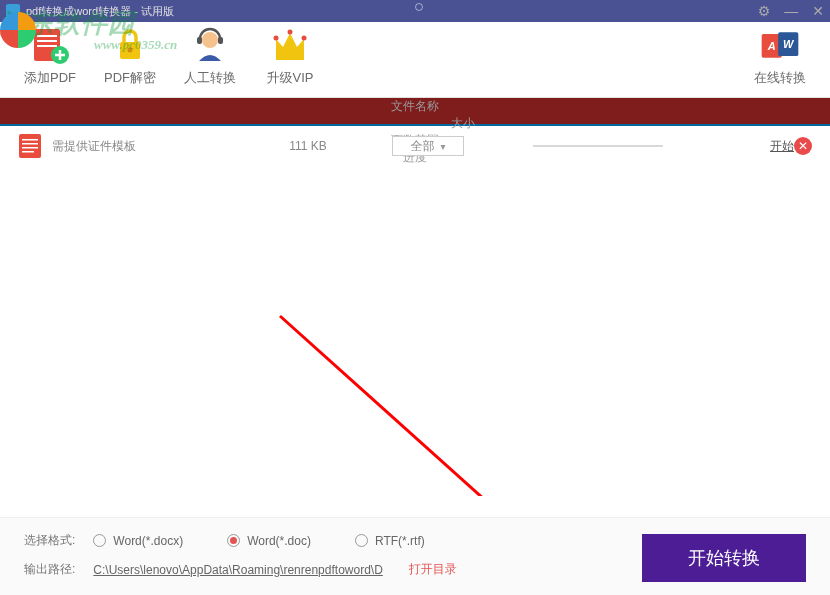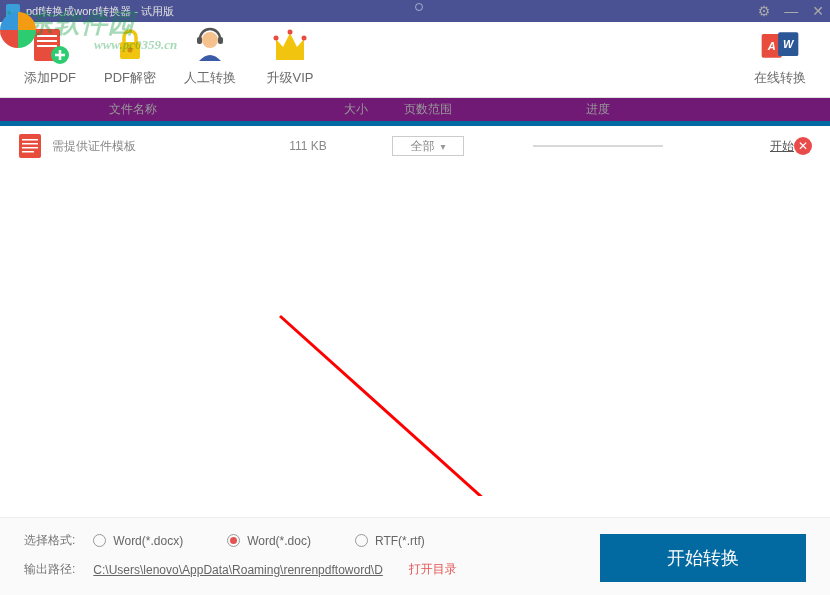--- a/index.html
+++ b/index.html
@@ -11,21 +11,21 @@
     .titlebar-dot { width: 8px; height: 8px; border: 1px solid rgba(255,255,255,0.5); border-radius: 50%; margin: 0 auto; position: absolute; left: 50%; top: 3px; }
     .titlebar-controls { display: flex; gap: 14px; color: #aaa; font-size: 14px; }
     .titlebar-controls span { cursor: pointer; }
     
     .toolbar { height: 76px; background: #fff; border-bottom: 1px solid #e0e0e0; display: flex; padding: 6px 12px; gap: 4px; }
     .toolbar-btn { display: flex; flex-direction: column; align-items: center; justify-content: flex-end; width: 76px; cursor: pointer; padding-bottom: 4px; }
     .toolbar-btn-label { margin-top: 4px; color: #6b6b6b; font-size: 13px; }
     .toolbar-spacer { flex: 1; }
     .toolbar-icon { width: 44px; height: 40px; display: flex; align-items: center; justify-content: center; }
     
-    .list-header { display: flex; height: 28px; align-items: center; background: #701a75; border-bottom: 5px solid #0369a1; color: #999; padding: 0 18px; }
+    .list-header { display: flex; height: 28px; align-items: center; background: #7f1d1d; border-bottom: 2px solid #0369a1; color: #999; padding: 0 18px; flex-direction: column; }
     .col-name { width: 230px; text-align: center; }
     .col-size { width: 120px; text-align: right; }
     .col-pages { width: 120px; text-align: center; }
     .col-progress { width: 220px; text-align: center; }
     .col-actions { flex: 1; }
     
     .list-body { height: 370px; overflow: auto; position: relative; }
     .file-row { display: flex; align-items: center; padding: 8px 18px; height: 40px; }
     .file-icon { width: 24px; height: 26px; margin-right: 10px; }
     .file-name { width: 196px; color: #888; }
@@ -42,21 +42,21 @@
     
     .footer { position: absolute; bottom: 0; left: 0; right: 0; height: 78px; background: #fafafa; border-top: 1px solid #eee; padding: 14px 24px; display: flex; }
     .footer-left { flex: 1; display: flex; flex-direction: column; gap: 12px; }
     .footer-row { display: flex; align-items: center; gap: 18px; color: #666; font-size: 12px; }
     .footer-label { color: #777; }
     .radio-item { display: flex; align-items: center; gap: 7px; cursor: pointer; margin-right: 26px; }
     .radio-circle { width: 13px; height: 13px; border: 1px solid #999; border-radius: 50%; display: flex; align-items: center; justify-content: center; }
     .radio-circle.checked:after { content: ""; width: 7px; height: 7px; background: #e35454; border-radius: 50%; }
     .path-link { color: #666; text-decoration: underline; cursor: pointer; }
     .open-link { color: #e35454; cursor: pointer; margin-left: 8px; }
-    .convert-btn { width: 206px; height: 48px; background: #0369a1; color: #fff; font-size: 18px; display: flex; align-items: center; justify-content: center; cursor: pointer; margin-top: 2px; }
+    .convert-btn { width: 164px; height: 48px; background: #4c1d95; color: #fff; font-size: 18px; display: flex; align-items: center; justify-content: center; cursor: pointer; margin-top: 2px; }
     
     .watermark { position: absolute; top: 6px; left: 0; color: rgba(0,150,50,0.35); font-size: 26px; font-style: italic; font-weight: bold; font-family: "SimSun", serif; pointer-events: none; z-index: 10; letter-spacing: 1px; }
     .watermark-url { font-size: 13px; display: block; letter-spacing: 0; margin-top: -4px; margin-left: 94px; }
     .watermark-logo { position: absolute; left: -4px; top: 2px; width: 44px; height: 44px; }
   </style>
 </head>
 <body>
 
 <div class="watermark">
   <svg class="watermark-logo" viewBox="0 0 44 44">

